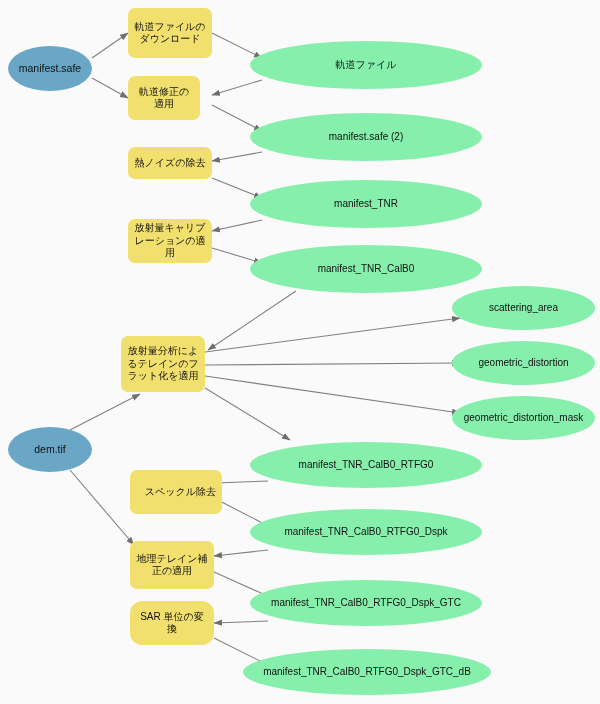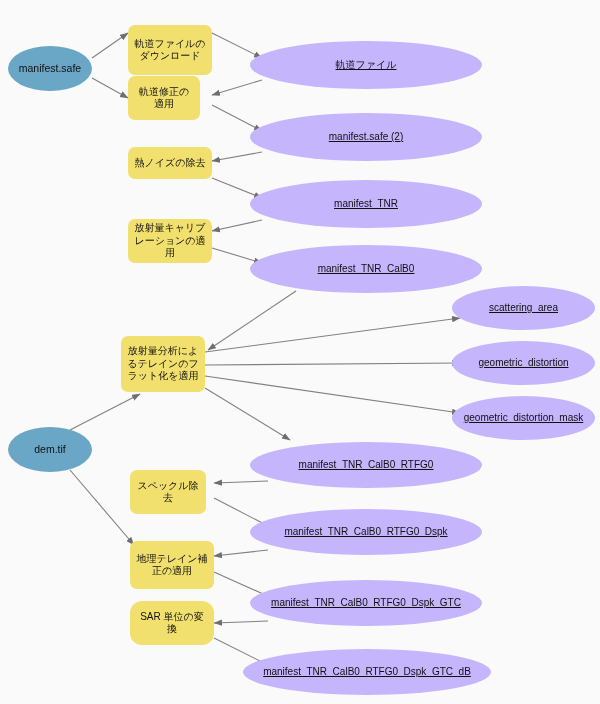--- a/index.html
+++ b/index.html
@@ -8,21 +8,21 @@
     background:#fafafa;
     font-family:"Liberation Sans","DejaVu Sans",sans-serif;
     overflow:hidden;
   }
   #canvas{position:relative;width:600px;height:704px;background:#fafafa;}
   #edges{position:absolute;left:0;top:0;width:600px;height:704px;}
   .node{position:absolute;box-sizing:border-box;display:flex;align-items:center;justify-content:center;text-align:center;}
   .node .lbl{display:block;width:100%;padding:0 6px;box-sizing:border-box;line-height:1.25;}
   .ellipse{border-radius:50%;}
   .ellipse.source{background:#6aa7c6;color:#111;font-size:10.5px;}
-  .ellipse.product{background:#c4b5fd;color:#111;font-size:10px;text-decoration:underline;}
+  .ellipse.product{background:#86efac;color:#111;font-size:10px;}
   .procbox{background:#f2e06e;border-radius:7px;color:#111;font-size:10px;}
 </style>
 </head>
 <body>
 
 <div id="canvas">
   <svg id="edges" viewBox="0 0 600 704">
     <defs>
       <marker id="arw" markerWidth="9" markerHeight="9" refX="8" refY="3.2" orient="auto" markerUnits="userSpaceOnUse">
         <path d="M0,0 L8.5,3.2 L0,6.4 z" fill="#6f6f6f"></path>
@@ -86,36 +86,36 @@
       </div>
       <div class="node ellipse product" style="left: 250px; top: 509px; width: 232px; height: 46px;">
         <span class="lbl">manifest_TNR_CalB0_RTFG0_Dspk</span>
       </div>
       <div class="node ellipse product" style="left: 250px; top: 580px; width: 232px; height: 46px;">
         <span class="lbl">manifest_TNR_CalB0_RTFG0_Dspk_GTC</span>
       </div>
       <div class="node ellipse product" style="left: 243px; top: 649px; width: 248px; height: 46px;">
         <span class="lbl">manifest_TNR_CalB0_RTFG0_Dspk_GTC_dB</span>
       </div>
-      <div class="node procbox" style="left: 128px; top: 8px; width: 84px; height: 50px; margin-top: 17px;">
+      <div class="node procbox" style="left: 128px; top: 8px; width: 84px; height: 50px;">
         <span class="lbl">軌道ファイルのダウンロード</span>
       </div>
       <div class="node procbox" style="left: 128px; top: 76px; width: 72px; height: 44px;">
         <span class="lbl">軌道修正の適用</span>
       </div>
       <div class="node procbox" style="left: 128px; top: 147px; width: 84px; height: 32px;">
         <span class="lbl">熱ノイズの除去</span>
       </div>
       <div class="node procbox" style="left: 128px; top: 219px; width: 84px; height: 44px;">
         <span class="lbl">放射量キャリブレーションの適用</span>
       </div>
       <div class="node procbox" style="left: 121px; top: 336px; width: 84px; height: 56px;">
         <span class="lbl">放射量分析によるテレインのフラット化を適用</span>
       </div>
-      <div class="node procbox" style="left: 130px; top: 470px; width: 76px; height: 44px;">
+      <div class="node procbox" style="left: 130px; top: 470px; width: 92px; height: 44px; text-align: right;">
         <span class="lbl">スペックル除去</span>
       </div>
       <div class="node procbox" style="left: 130px; top: 541px; width: 84px; height: 48px;">
         <span class="lbl">地理テレイン補正の適用</span>
       </div>
       <div class="node procbox" style="left: 130px; top: 601px; width: 84px; height: 44px; border-radius: 12px;">
         <span class="lbl">SAR 単位の変換</span>
       </div>
     </div>
 </div>

